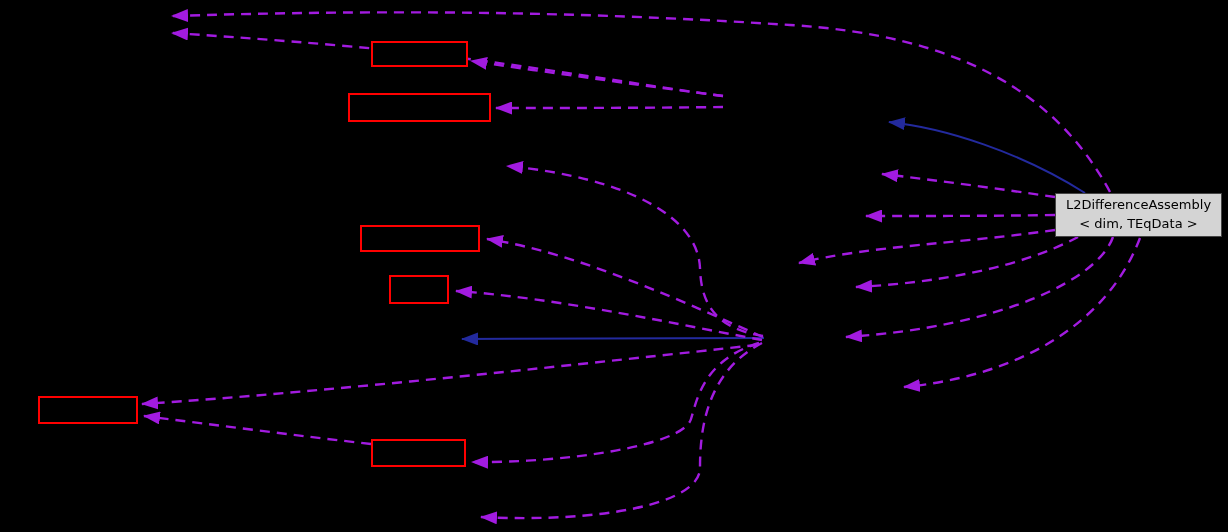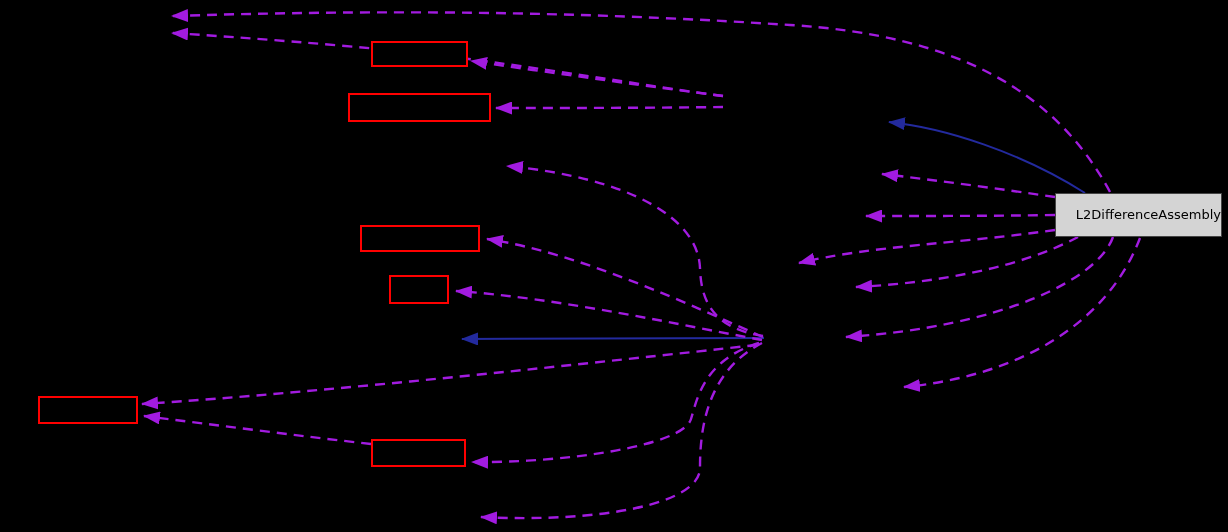--- a/index.html
+++ b/index.html
@@ -57,16 +57,17 @@
     <g id="boxes-group">
         <rect x="372" y="42" width="95" height="24" class="tnode"></rect>
         <rect x="349" y="94" width="141" height="27" class="tnode"></rect>
         <rect x="361" y="226" width="118" height="25" class="tnode"></rect>
         <rect x="390" y="276" width="58" height="27" class="tnode"></rect>
         <rect x="39" y="397" width="98" height="26" class="tnode"></rect>
         <rect x="372" y="440" width="93" height="26" class="tnode"></rect>
       </g>
   </svg>
 
-  <div id="main-node" style="left: 1055px; top: 193px; width: 167px; height: 44px; align-items: flex-end;">
+  <div id="main-node" style="left: 1055px; top: 193px; width: 167px; height: 44px;">
     <span>L2DifferenceAssembly</span>
+    <span>&lt; dim, TEqData &gt;</span>
   </div>
 </div>
 
 </body></html>

